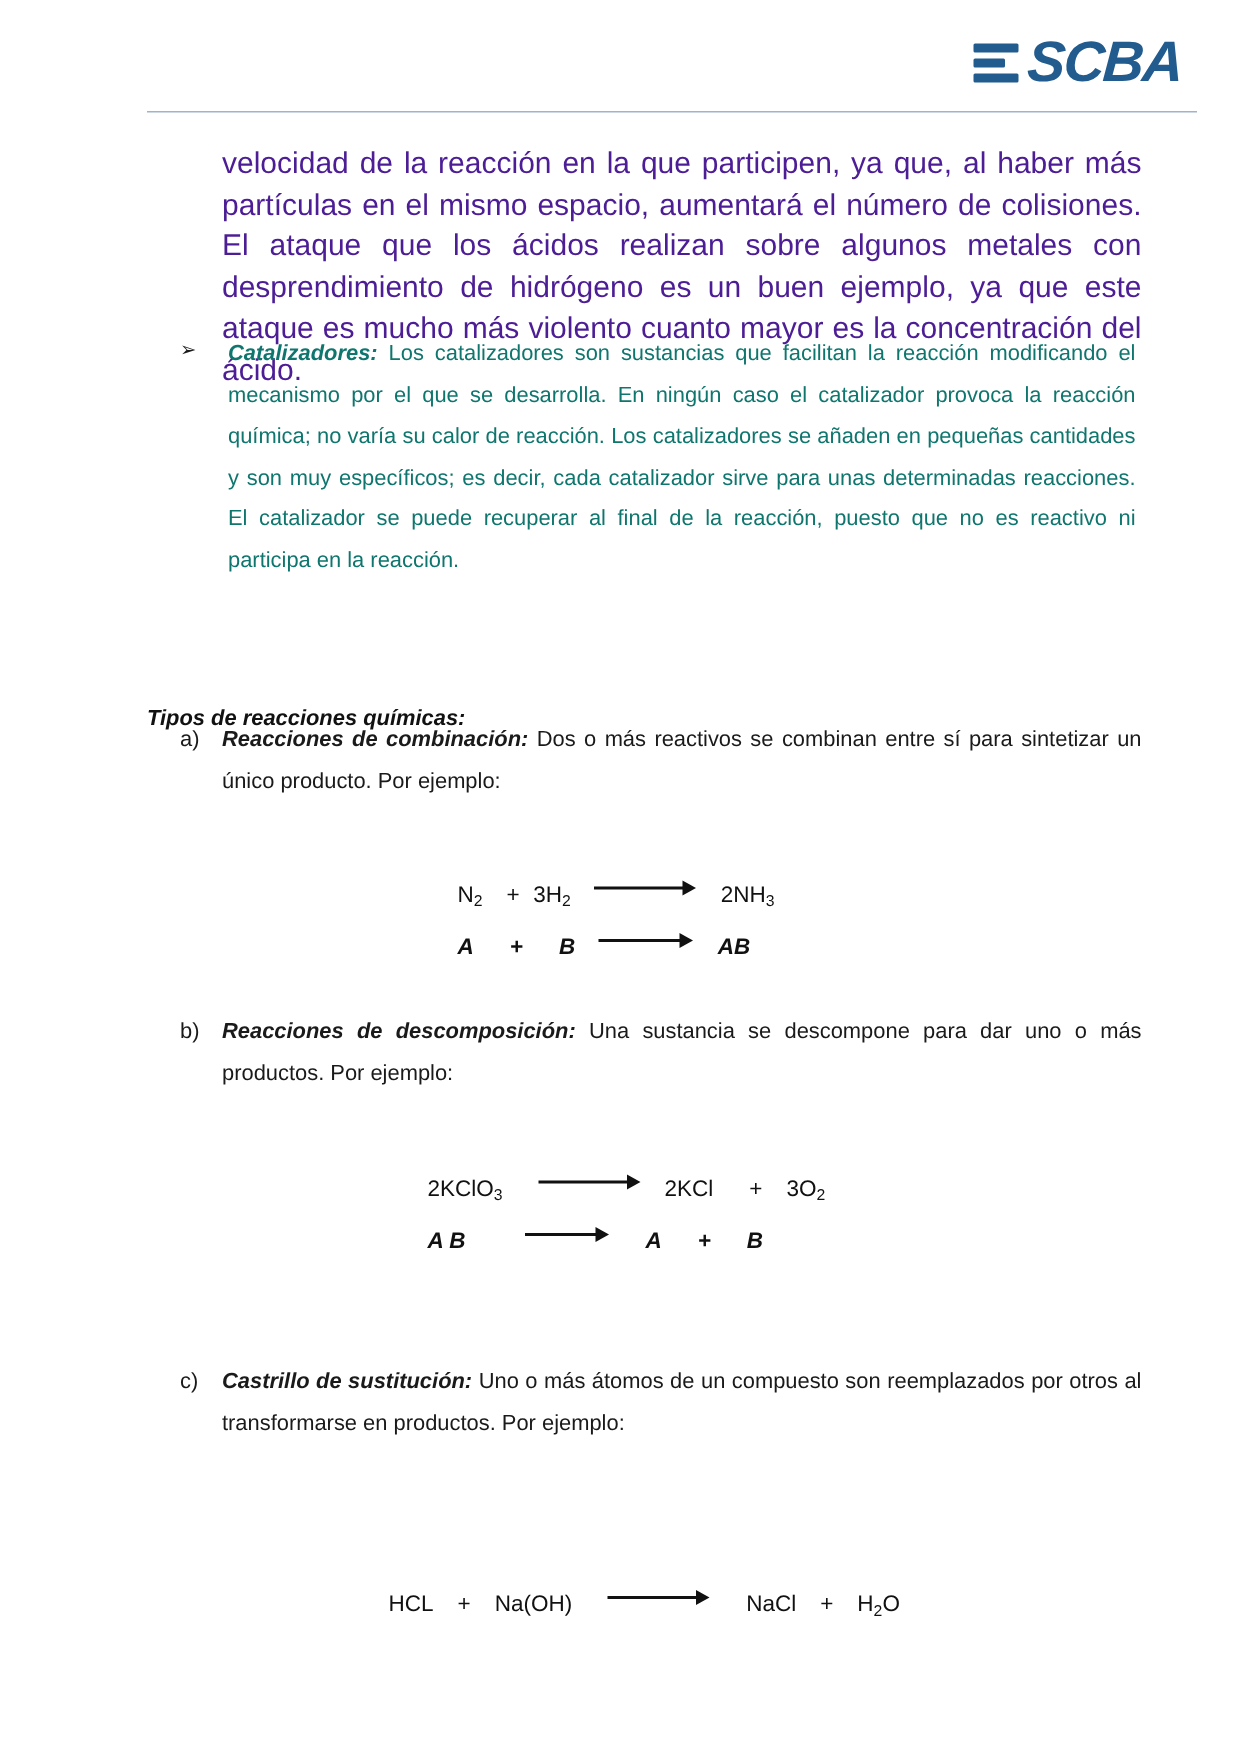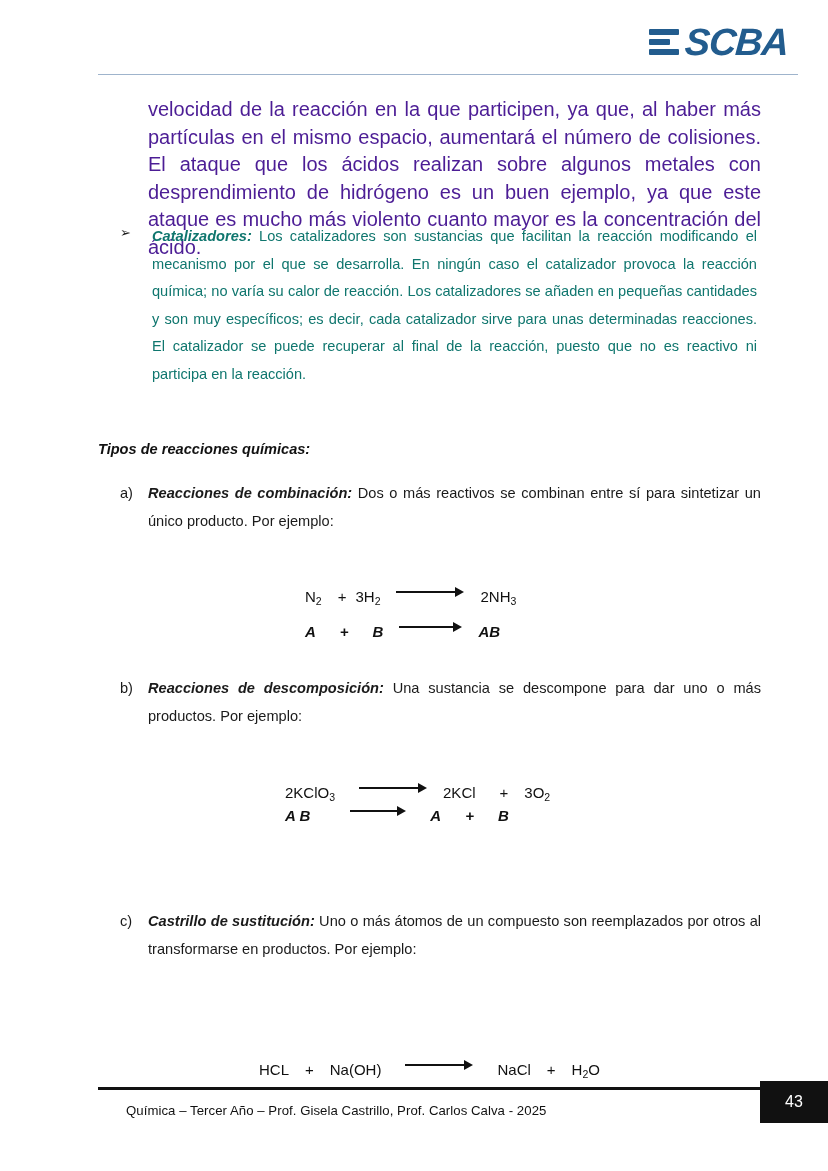--- a/index.html
+++ b/index.html
@@ -125,21 +125,21 @@
   }
   .lead {
     font-weight: bold;
     font-style: italic;
   }
 
   
   .section-heading {
     position: absolute;
     left: 98px;
-    top: 438px;
+    top: 468px;
     font-size: 14.6px;
     font-weight: bold;
     font-style: italic;
     line-height: 22px;
     color: #111111;
   }
 
   
   .list-item {
     position: absolute;
@@ -215,21 +215,21 @@
   }
   .arrow.len-long .shaft { width: 60px; }
   .arrow.len-med .shaft { width: 55px; }
   .arrow.len-short .shaft { width: 48px; }
 
   
   .eq-1 { left: 305px; top: 586px; }
   .eq-1 .eq-row + .eq-row { margin-top: 12px; }
 
   .eq-2 { left: 285px; top: 782px; }
-  .eq-2 .eq-row + .eq-row { }
+  .eq-2 .eq-row + .eq-row { margin-top: 12px; }
 
   .eq-3 { left: 259px; top: 1015px; margin-top: 44px; }
 
   
   .footer {
     position: absolute;
     left: 0;
     bottom: 0;
     width: 828px;
     height: 90px;
@@ -390,21 +390,14 @@
         <span class="eq-term">NaCl</span>
         <span class="eq-gap-md"></span>
         <span class="eq-term">+</span>
         <span class="eq-gap-md"></span>
         <span class="eq-term"><span>H</span><sub>2</sub><span>O</span></span>
       </div>
     </div>
 
   </div>
 
-  <div class="footer">
-    <div class="footer-rule"></div>
-    <div class="footer-text">Química – Tercer Año – Prof. Gisela Castrillo, Prof. Carlos Calva - 2025</div>
-    <div class="page-number-box">
-      <span class="pn">43</span>
-    </div>
-  </div>
 
 </div>
 
 </body></html>

